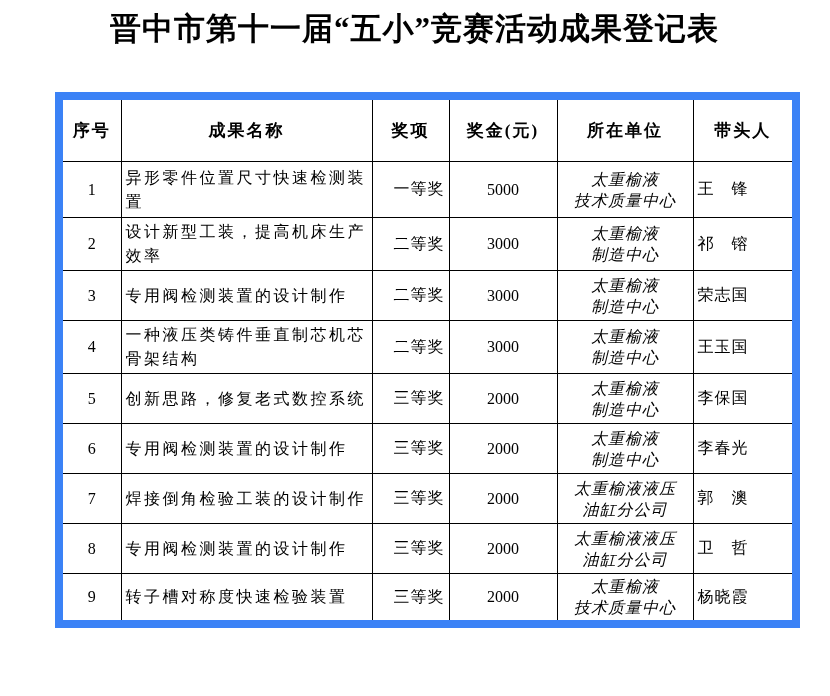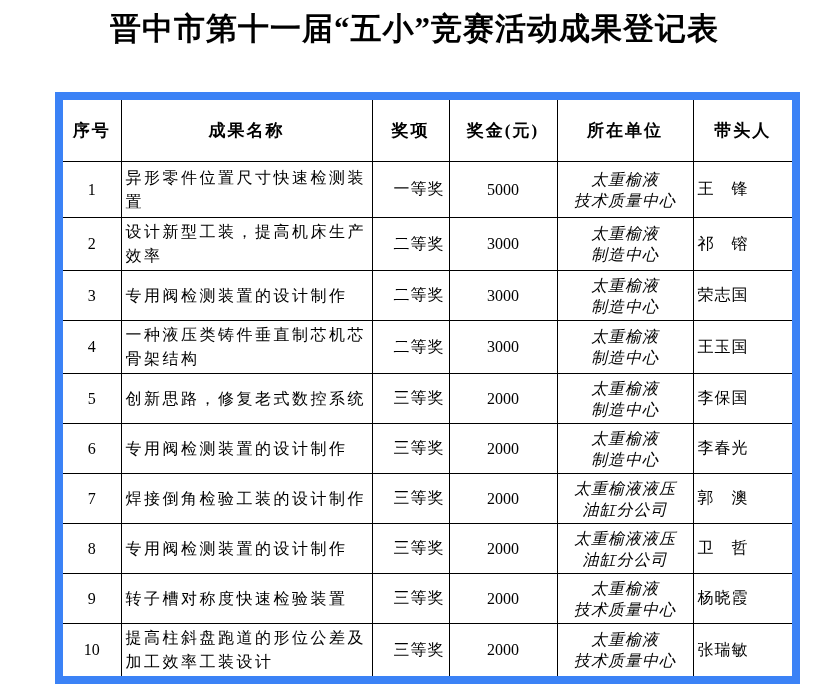--- a/index.html
+++ b/index.html
@@ -195,23 +195,14 @@
   </tr>
       <tr>
     <td class="col-no">9</td>
     <td class="col-name">转子槽对称度快速检验装置</td>
     <td class="col-award">三等奖</td>
     <td class="col-prize">2000</td>
     <td class="col-unit">太重榆液
 技术质量中心</td>
     <td class="col-leader">杨晓霞</td>
   </tr>
-      <tr>
-    <td class="col-no">10</td>
-    <td class="col-name">提高柱斜盘跑道的形位公差及加工效率工装设计</td>
-    <td class="col-award">三等奖</td>
-    <td class="col-prize">2000</td>
-    <td class="col-unit">太重榆液
-技术质量中心</td>
-    <td class="col-leader">张瑞敏</td>
-  </tr>
     </tbody>
 </table>
 
 </body></html>

